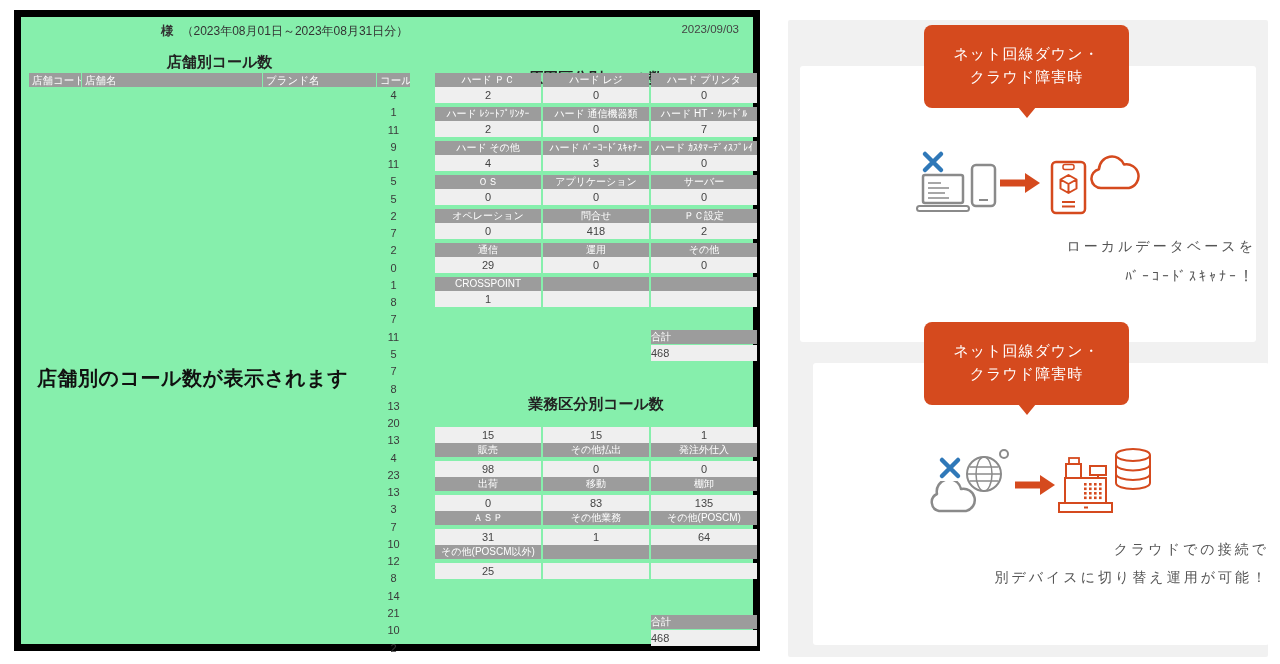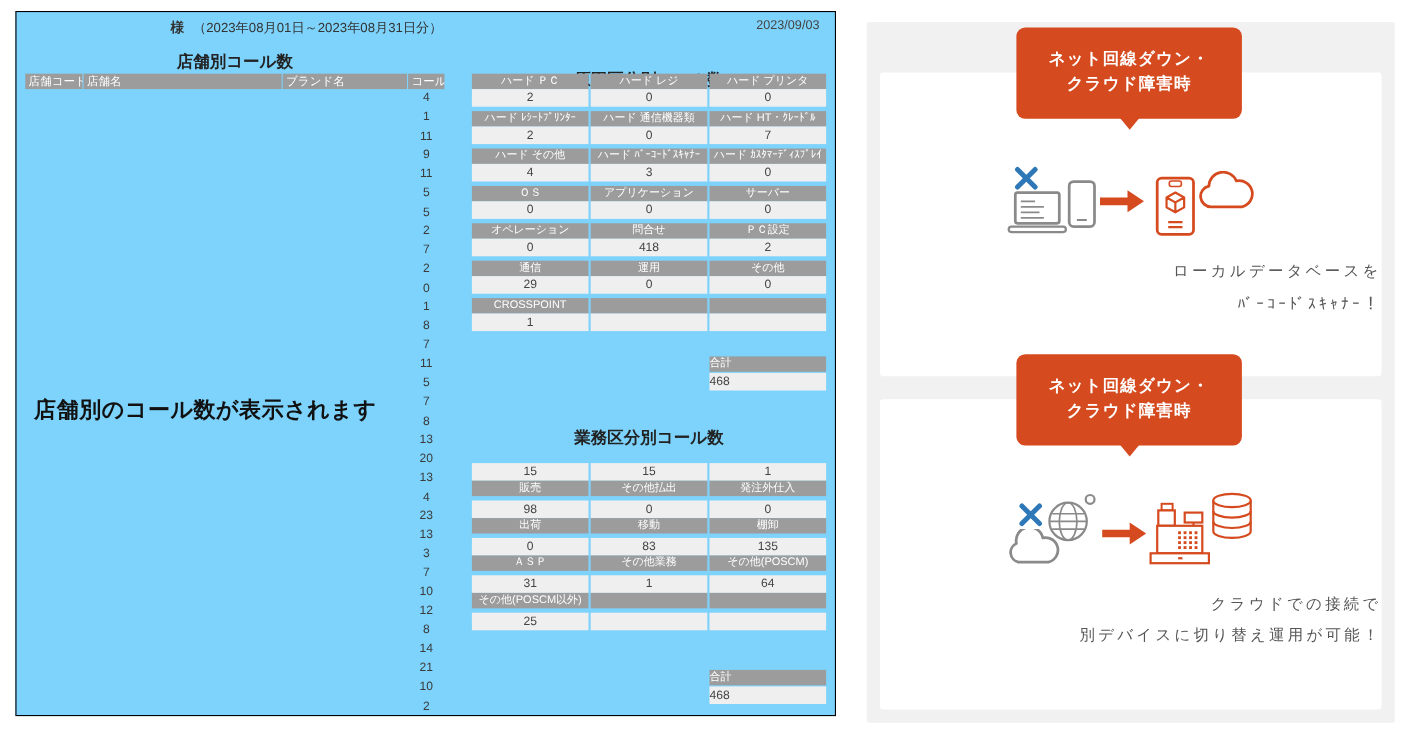--- a/index.html
+++ b/index.html
@@ -1,20 +1,20 @@
 <!DOCTYPE html>
 <html><head>
 <meta charset="utf-8">
 <style>
   * { margin:0; padding:0; box-sizing:border-box; }
   html,body { width:1280px; height:664px; background:#ffffff; font-family:"Liberation Sans","DejaVu Sans",sans-serif; overflow:hidden; }
   .stage { position:relative; width:1280px; height:664px; }
 
   
-  .doc { position:absolute; left:14px; top:10px; width:746px; height:641px; background:#7dd3fc; border:1px solid #000000;text-decoration:underline; }
+  .doc { position:absolute; left:14px; top:10px; width:746px; height:641px; background:#86efac; border:7px solid #000000;text-decoration:underline; }
   .doc-head-left { position:absolute; left:140px; top:6px; font-size:12px; color:#333; }
   .doc-head-left .nm { font-weight:700; font-size:12.5px; margin-right:8px; }
   .doc-head-date { position:absolute; right:14px; top:6px; font-size:11.5px; color:#444; }
   .tbl-title { position:absolute; font-weight:700; font-size:15px; color:#222; text-align:center; }
 
   
   .store-head { position:absolute; left:8px; top:56px; width:381px; display:flex; gap:1px; }
   .store-head .hc { background:#9c9c9c; color:#fff; font-size:10.5px; line-height:14px; height:14px; padding-left:3px; white-space:nowrap; overflow:hidden; }
   .c0{width:52px;} .c1{width:180px;} .c2{width:113px;} .c3{width:33px;}
   .store-rows { position:absolute; left:8px; top:70px; width:381px; }
@@ -31,22 +31,22 @@
   .gh { background:#9c9c9c; color:#fff; font-size:10px; height:14px; line-height:14px; }
   .gv { background:#efefef; color:#444; font-size:11px; height:16px; line-height:16px; }
   .total-block { position:absolute; left:630px; width:106px; }
   .total-block .gh { display:block; margin-bottom:1px; }
   .total-block .gv { display:block; }
 
   
   .panel { position:absolute; left:788px; top:20px; width:480px; height:637px; background:#f1f1f1; border-radius:2px; }
   .card { position:absolute; left:12px; width:456px; background:#ffffff; border-radius:3px; }
   .card1 { top:46px; height:276px; }
-  .card2 { top:343px; height:282px; }
-  .callout { position:absolute; left:136px; width:205px; height:83px; background:#d54a1e; border-radius:8px; color:#fff; text-align:center; font-weight:700; font-size:15px; line-height:1.55; padding-top:17px; letter-spacing:1px; z-index:3; }
+  .card2 { top:343px; height:282px;margin-left:13px; }
+  .callout { position:absolute; left:136px; width:205px; height:83px; background:#d54a1e; border-radius:8px; color:#fff; text-align:center; font-weight:400; font-size:15px; line-height:1.55; padding-top:17px; letter-spacing:1px; z-index:3; }
   .callout::after { content:""; position:absolute; left:50%; bottom:-10px; transform:translateX(-50%); border-left:9px solid transparent; border-right:9px solid transparent; border-top:11px solid #d54a1e; }
   .callout.p1 { top:5px; }
   .callout.p2 { top:302px; }
   .icon { position:absolute; }
   .caption { position:absolute; left:0; width:100%; text-align:right; font-size:14px; color:#555; letter-spacing:3px; }
 </style>
 </head>
 <body>
 
 <div class="stage">

